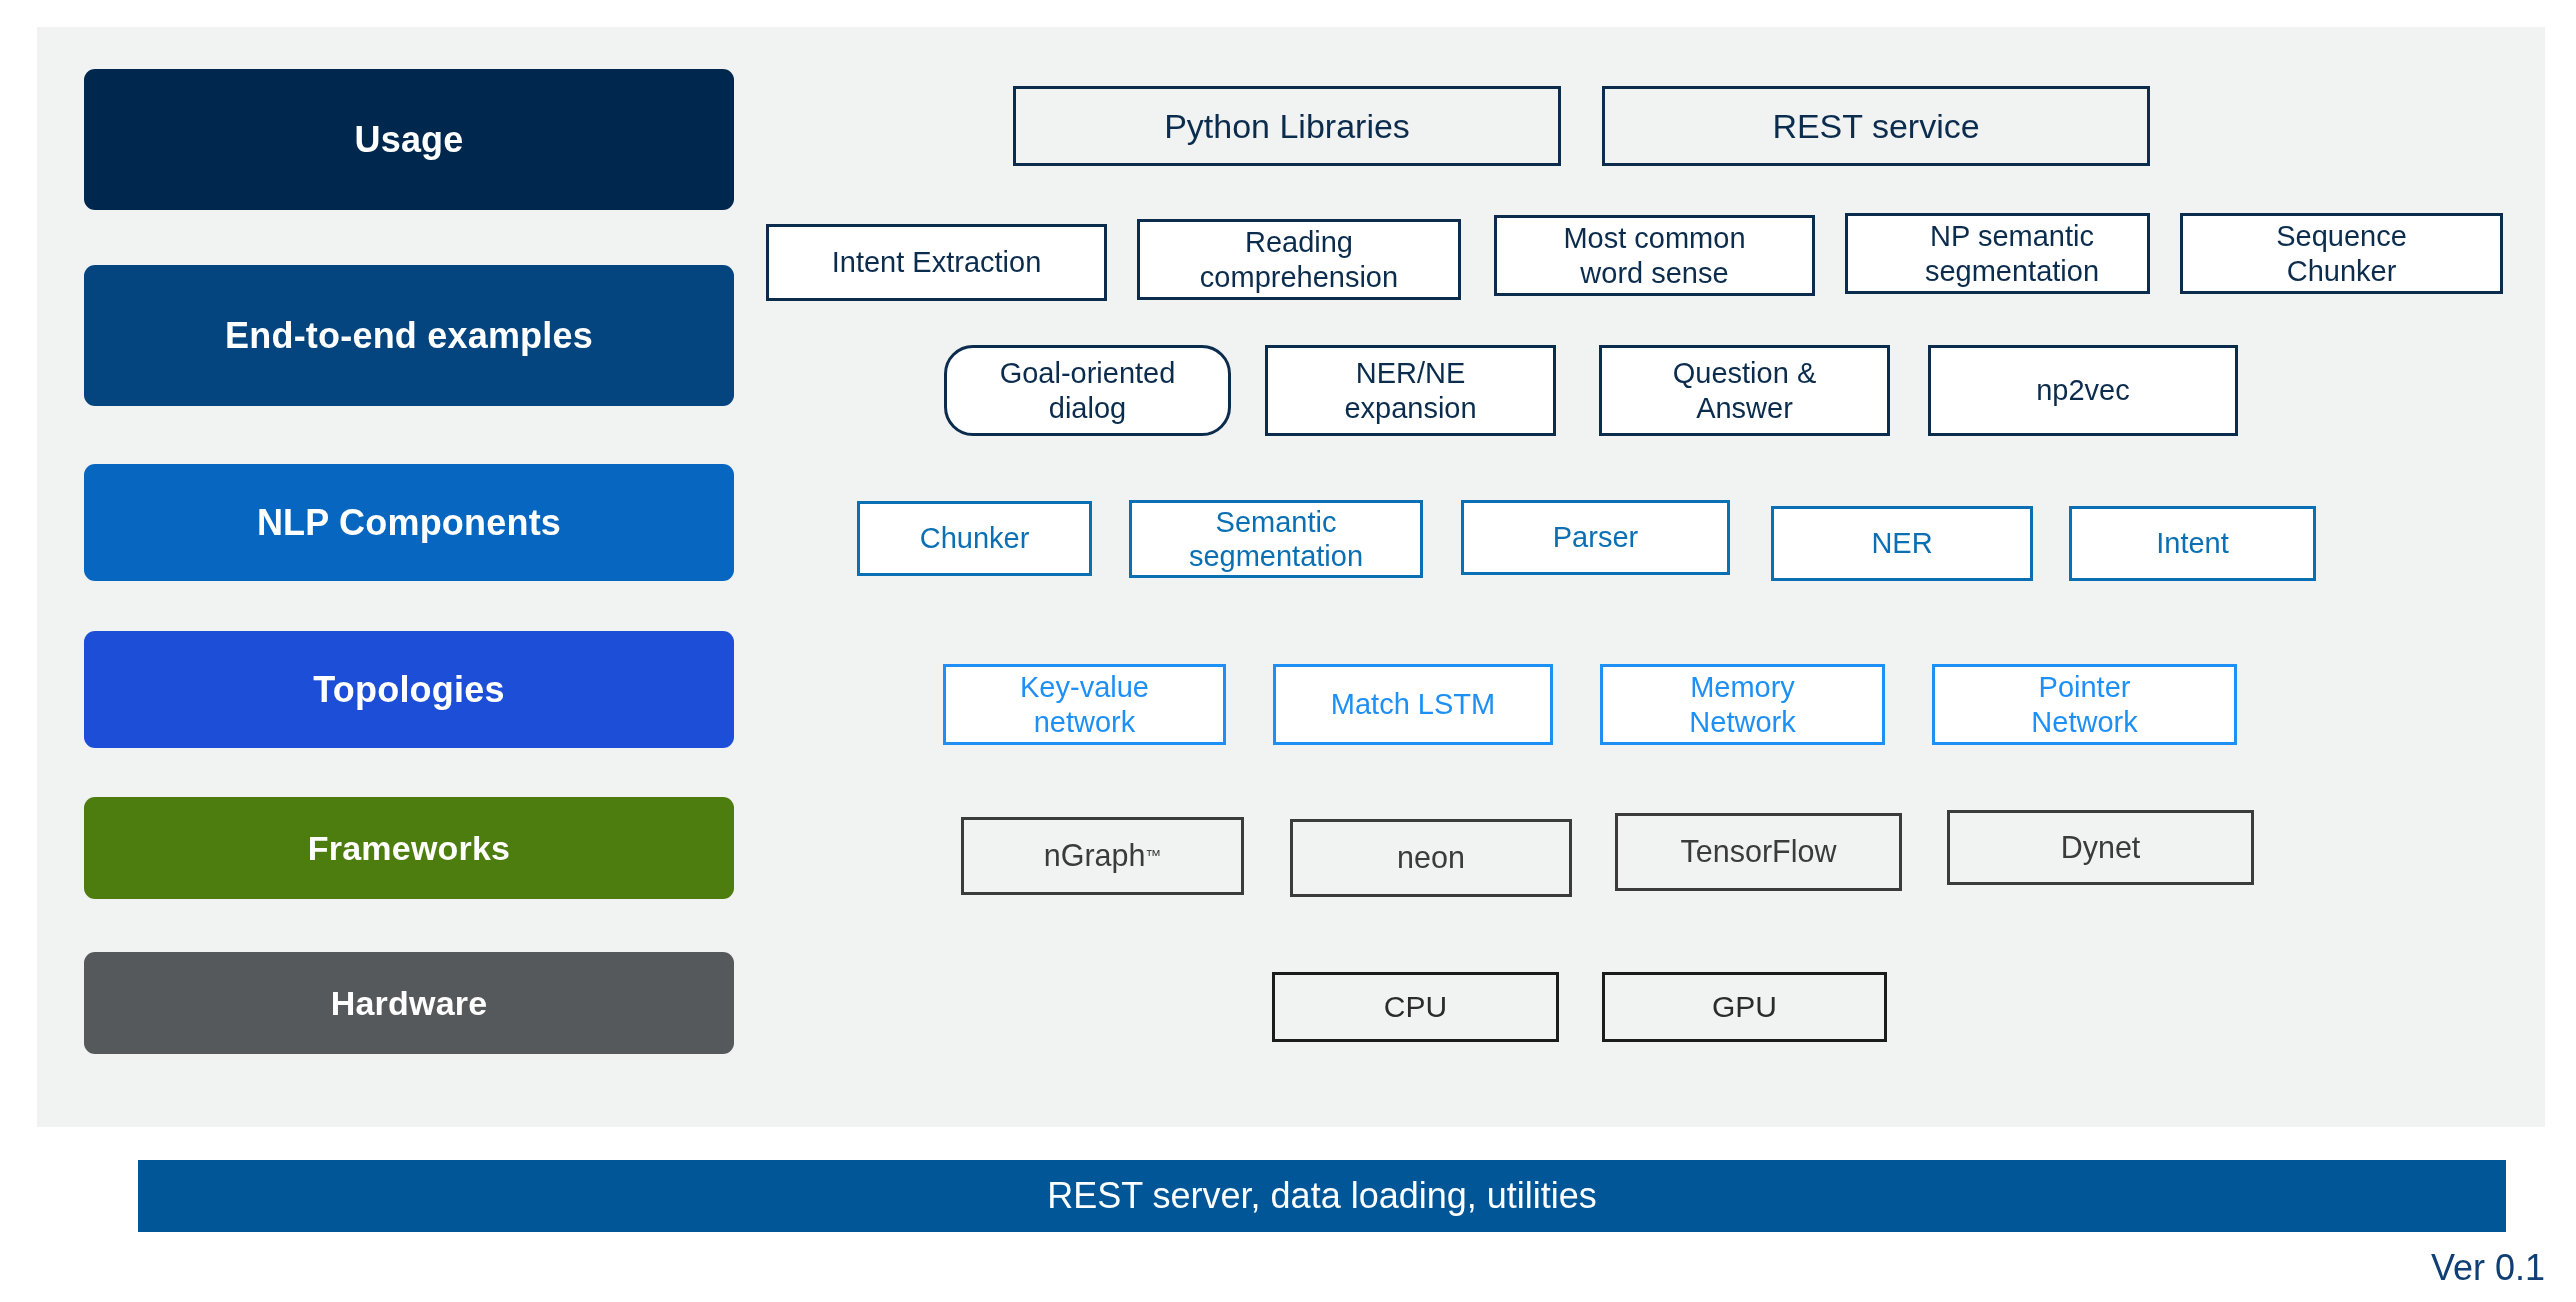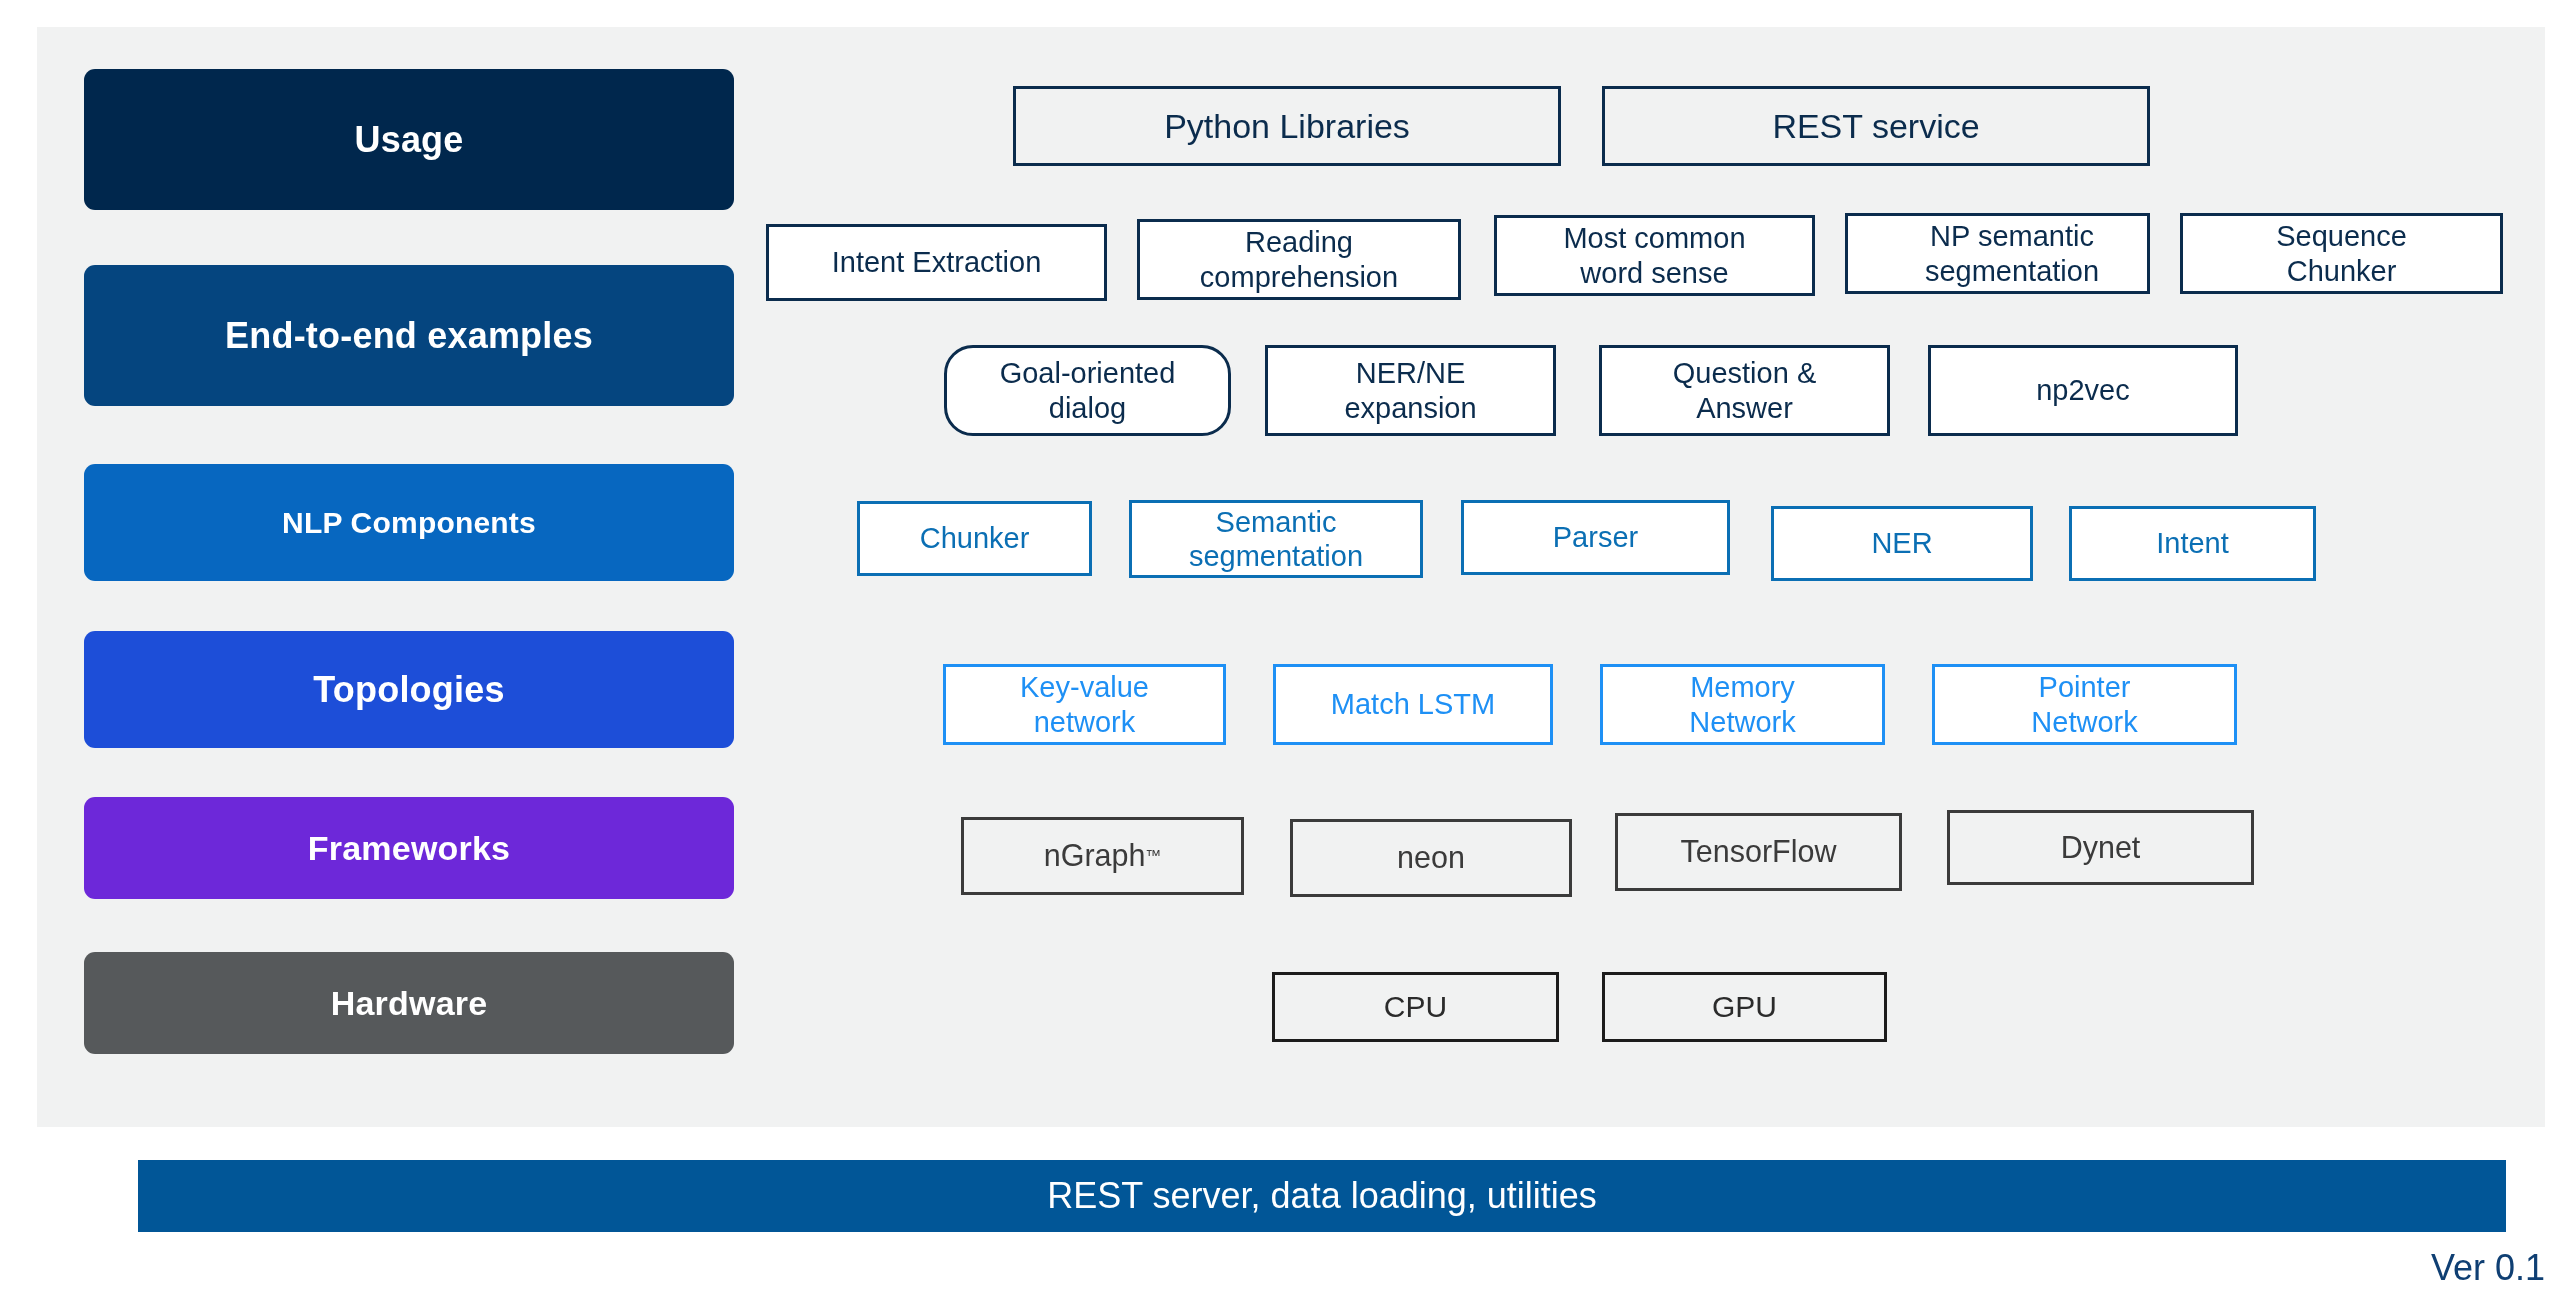--- a/index.html
+++ b/index.html
@@ -136,27 +136,27 @@
 
 <div id="stack-panel" style="background: rgb(241, 242, 242);"></div>
 
 <div id="layer-labels">
     <div class="layer-label" style="left: 84px; top: 69px; width: 650px; height: 141px; background: rgb(0, 39, 77); font-size: 36px;">
       <span>Usage</span>
     </div>
     <div class="layer-label" style="left: 84px; top: 265px; width: 650px; height: 141px; background: rgb(5, 69, 127); font-size: 36px;">
       <span>End-to-end examples</span>
     </div>
-    <div class="layer-label" style="left: 84px; top: 464px; width: 650px; height: 117px; background: rgb(7, 103, 192); font-size: 30px;">
+    <div class="layer-label" style="left: 84px; top: 464px; width: 650px; height: 117px; background: rgb(7, 103, 192); font-size: 36px;">
       <span>NLP Components</span>
     </div>
     <div class="layer-label" style="left: 84px; top: 631px; width: 650px; height: 117px; background: #1d4ed8; font-size: 36px;">
       <span>Topologies</span>
     </div>
-    <div class="layer-label" style="left: 84px; top: 797px; width: 650px; height: 102px; background: #6d28d9; font-size: 34px;">
+    <div class="layer-label" style="left: 84px; top: 797px; width: 650px; height: 102px; background: #4d7c0f; font-size: 34px;">
       <span>Frameworks</span>
     </div>
     <div class="layer-label" style="left: 84px; top: 952px; width: 650px; height: 102px; background: rgb(86, 89, 91); font-size: 34px;">
       <span>Hardware</span>
     </div>
   </div>
 <div id="nodes-root">
     <div class="node usage" style="left: 1013px; top: 86px; width: 548px; height: 80px;"><span>Python Libraries</span></div>
     <div class="node usage" style="left: 1602px; top: 86px; width: 548px; height: 80px;"><span>REST service</span></div>
     <div class="node e2e" style="left: 766px; top: 224px; width: 341px; height: 77px;"><span>Intent Extraction</span></div>

